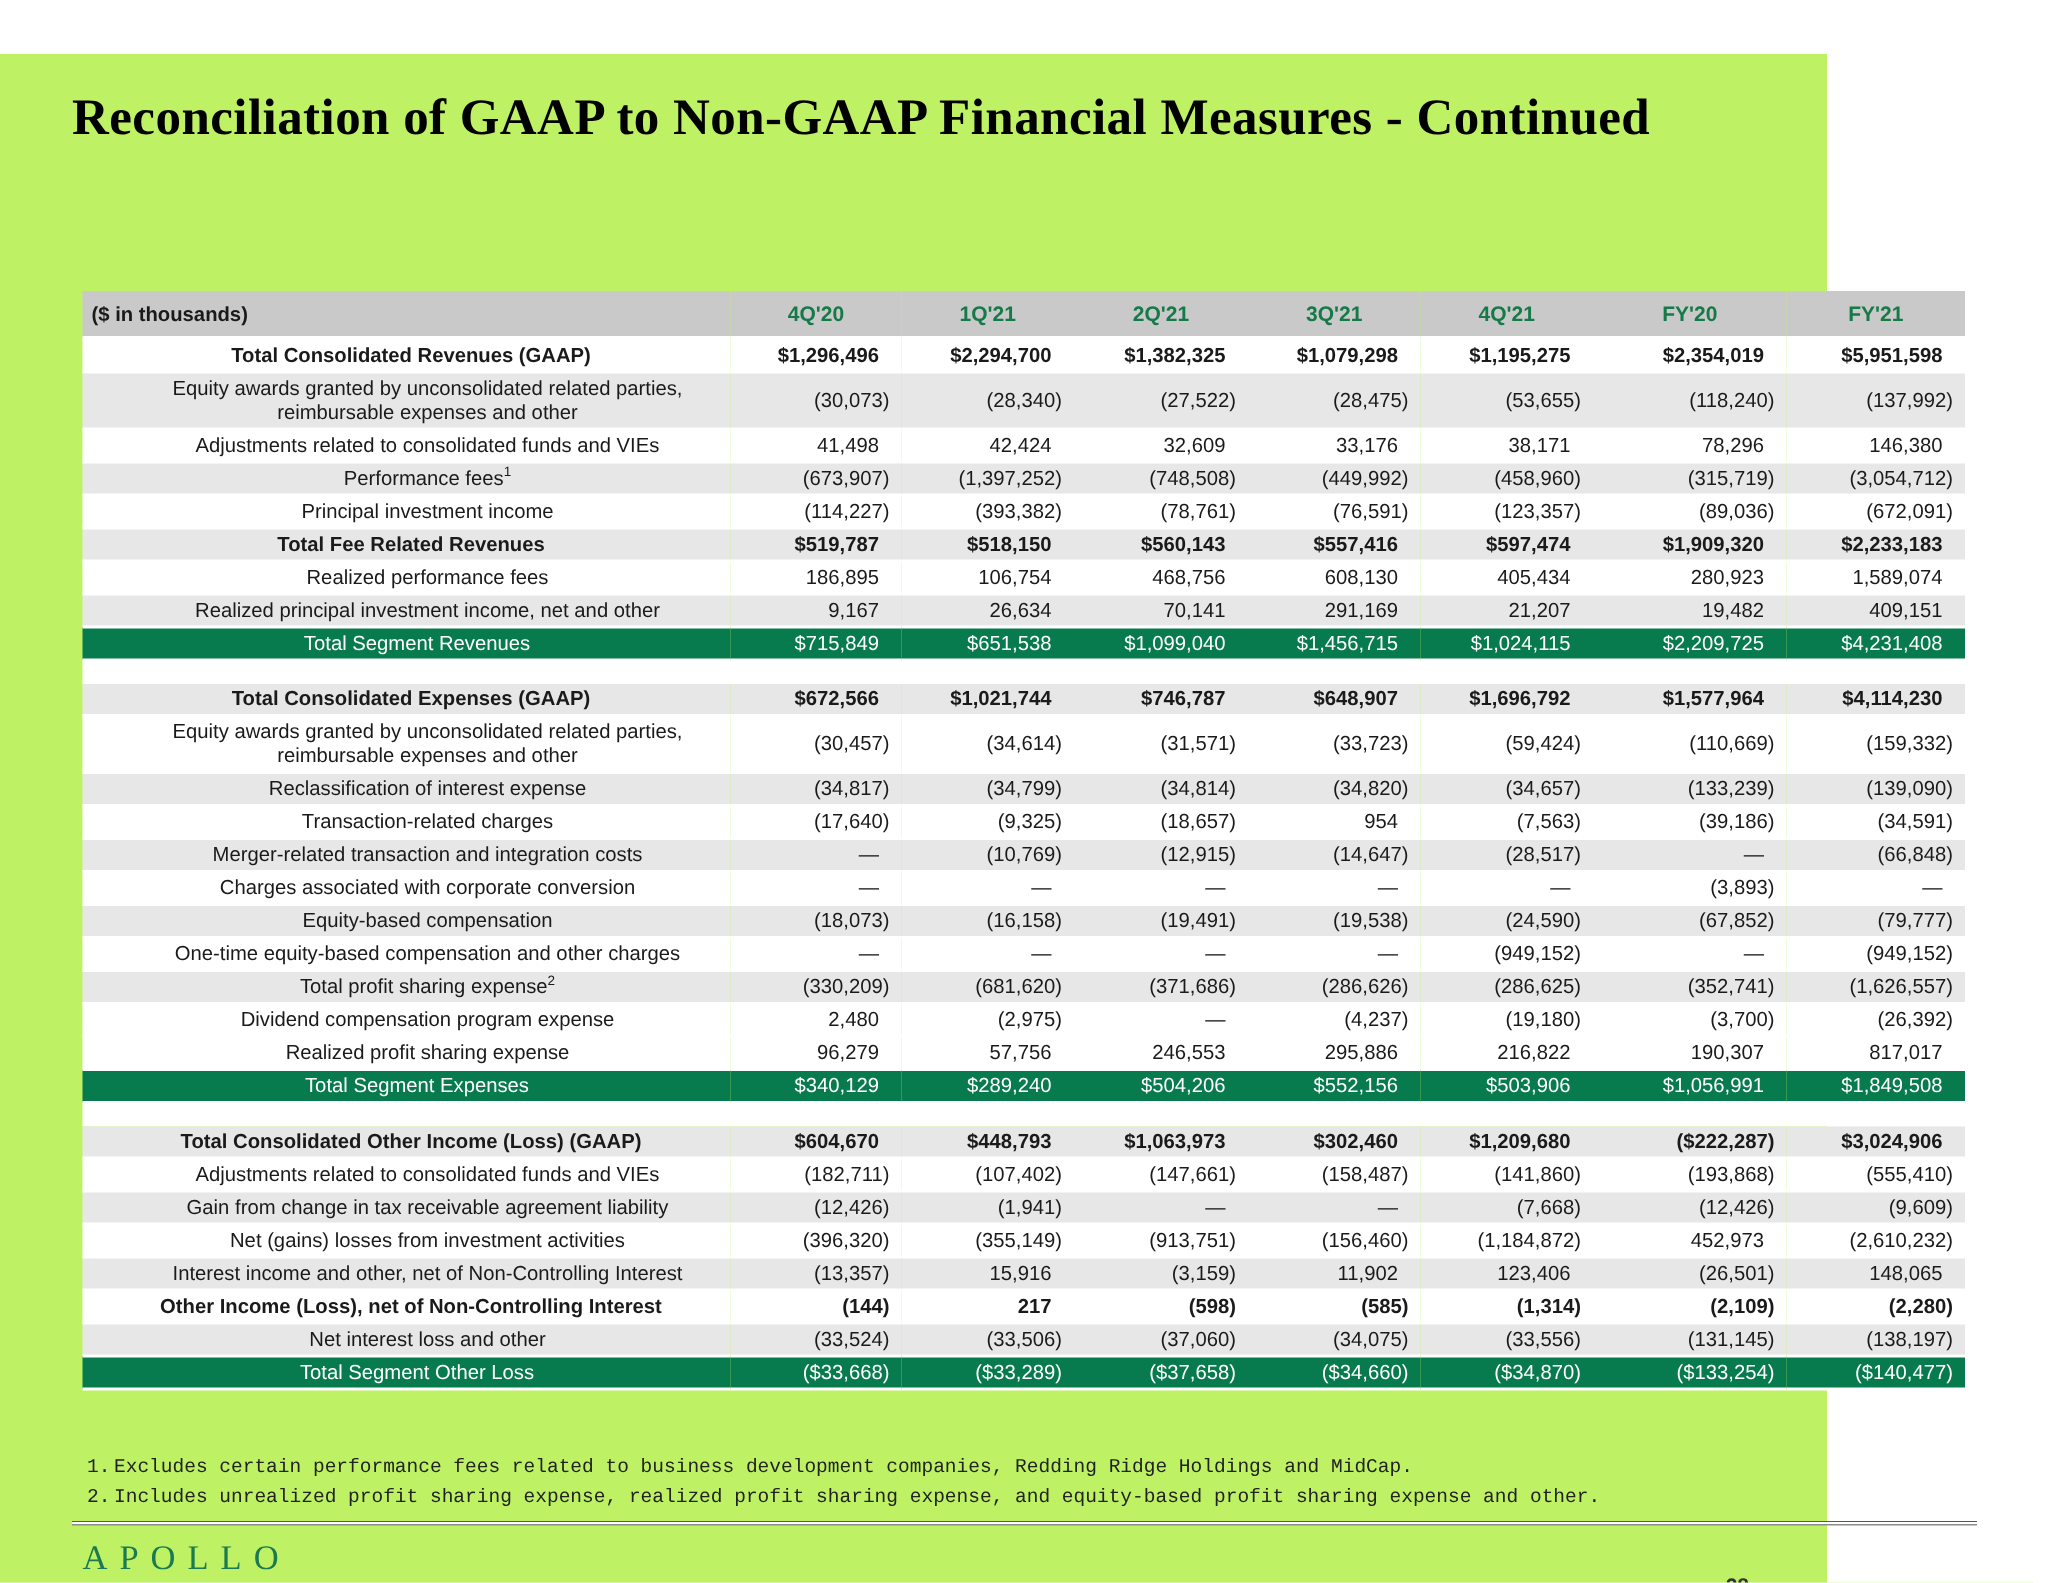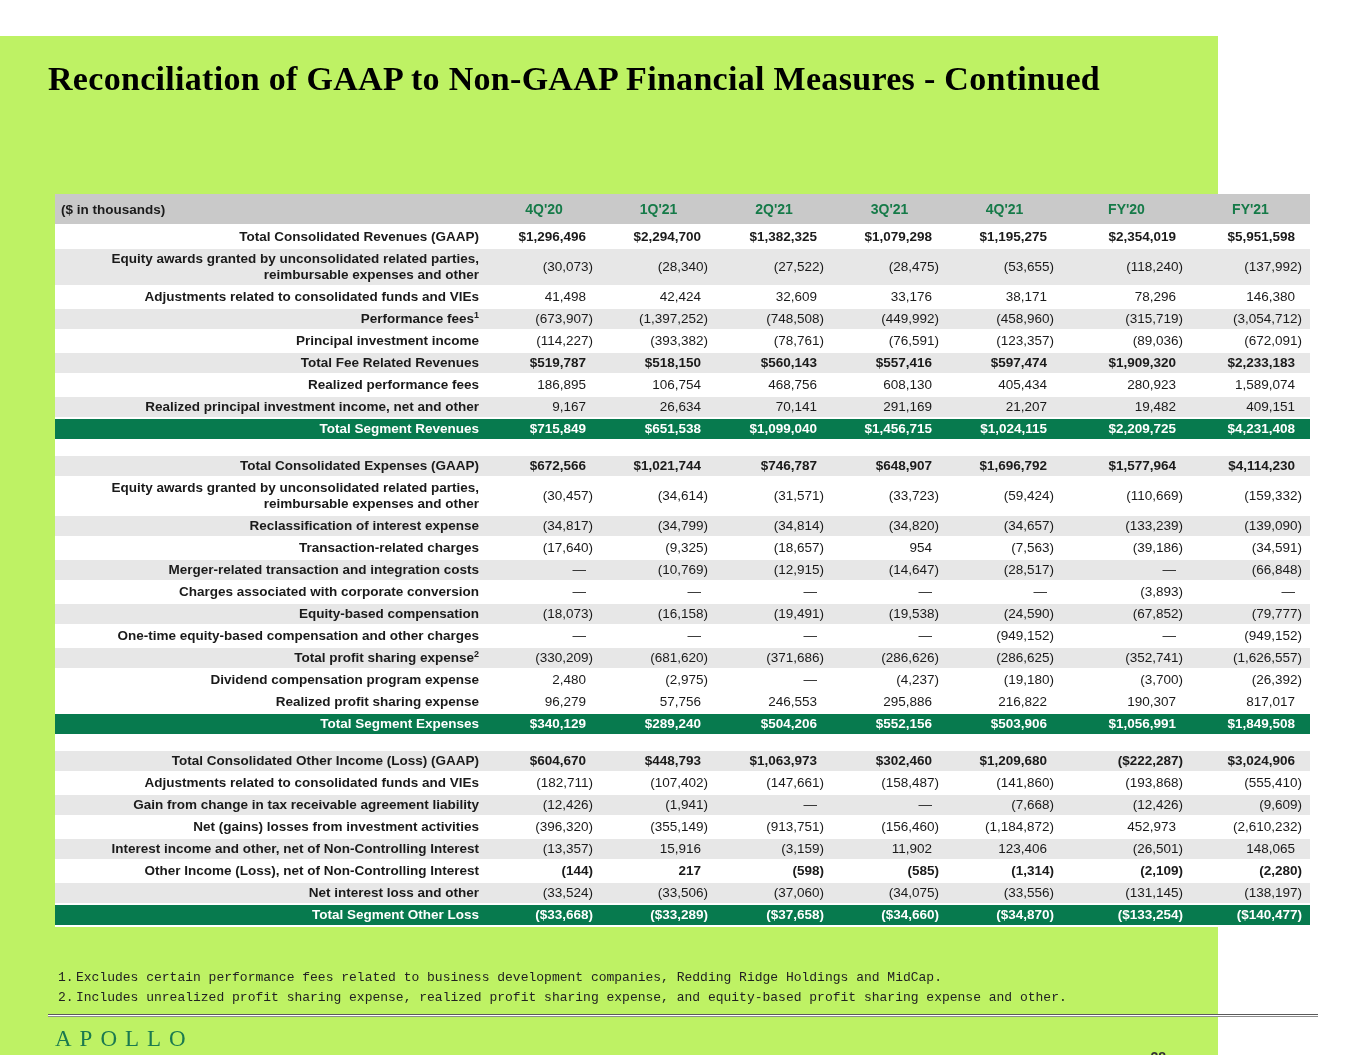--- a/index.html
+++ b/index.html
@@ -58,31 +58,31 @@
     text-align: center;
   }
   td {
     font-size: 13.5px;
     line-height: 16px;
     padding: 2px 8px;
     border-bottom: 2px solid #ffffff;
     vertical-align: middle;
     color: #1a1a1a;
   }
-  td.label { text-align: right; padding-left: 14px; }
-  tr.sub td.label { padding-left: 36px; font-weight: bold; }
+  td.label { text-align: center; padding-left: 14px; }
+  tr.sub td.label { padding-left: 36px; }
   td.num { text-align: right; padding-right: 8px; white-space: nowrap; }
   td.num.pos { padding-right: 15px; }
   tr.gray td { background: #e7e7e7; }
   tr.white td { background: #ffffff; }
   tr.gaap td, tr.subtotal td { font-weight: 700; }
   tr.total td {
     background: #077a4e;
     color: #ffffff;
-    font-weight: 700;
+    font-weight: 400;
   }
   tr.total td.label { padding-left: 22px; }
   tr.spacer td {
     height: 15px;
     background: #ffffff;
     border: none;
     padding: 0;
   }
   sup {
     font-size: 9px;

